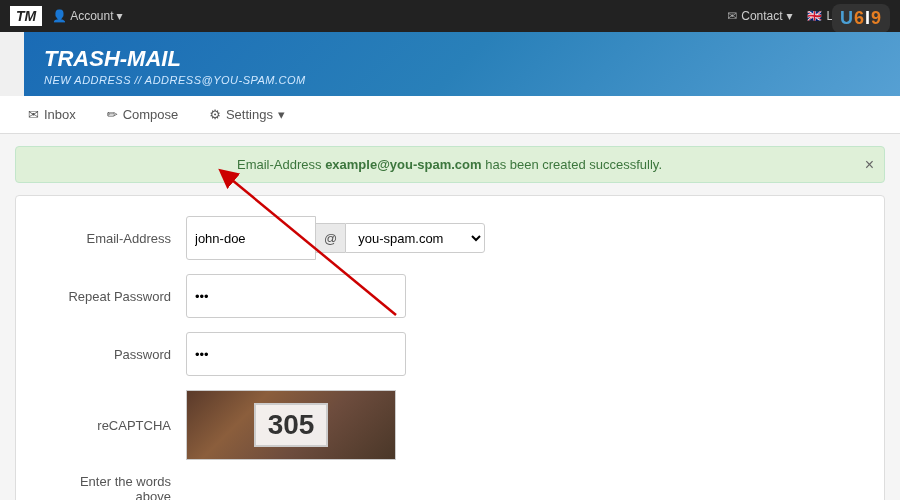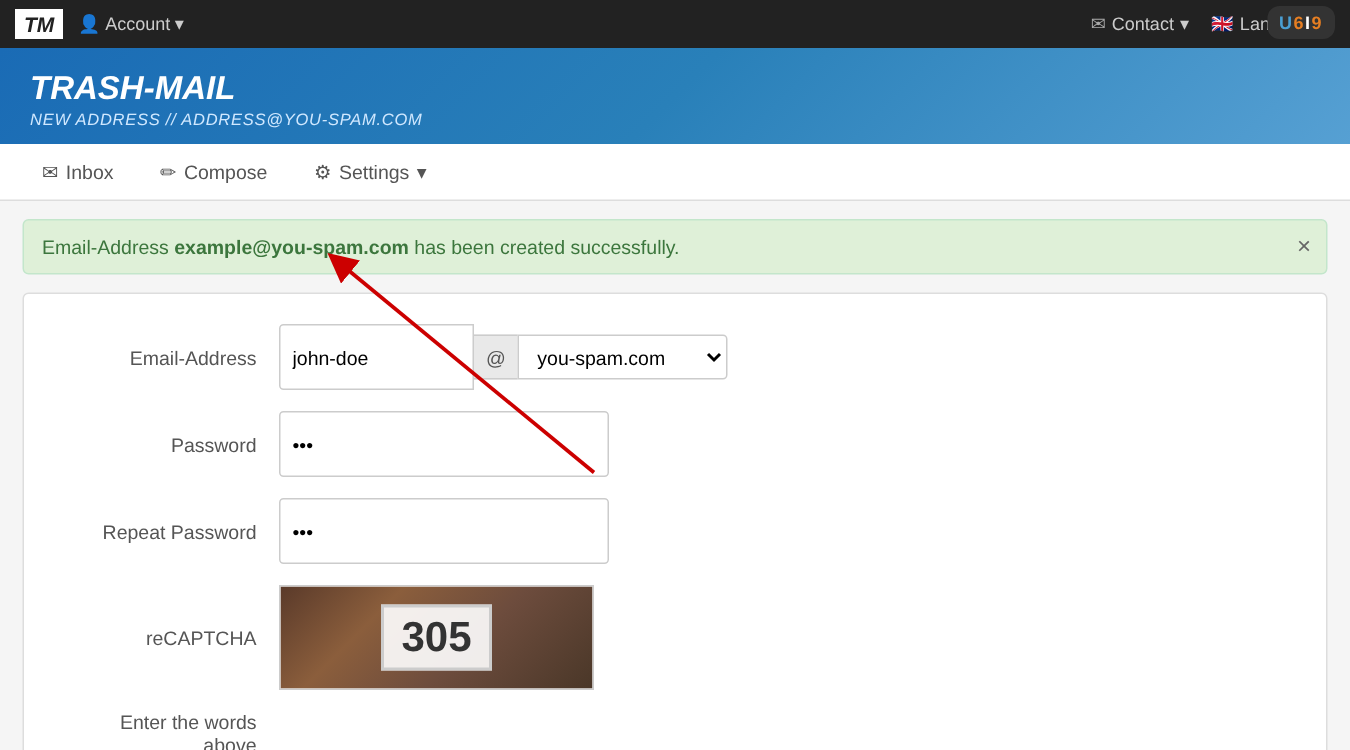--- a/index.html
+++ b/index.html
@@ -47,33 +47,34 @@
       top: 4px;
       right: 10px;
       background: #333;
       border-radius: 8px;
       padding: 4px 8px;
       display: flex;
       align-items: center;
     }
     .logo-badge-text {
       color: #fff;
-      font-size: 12px;
+      font-size: 18px;
       font-weight: bold;
       letter-spacing: 1px;
     }
     .logo-badge-text .u { color: #4a9fd4; }
     .logo-badge-text .k { color: #e67e22; }
     .logo-badge-text .num { color: #fff; }
 
     
     .header-banner {
       background: linear-gradient(135deg, #1a6bb5 0%, #2980b9 50%, #56a0d3 100%);
       padding: 14px 20px 10px 20px;
       position: relative;
+      margin-left: 24px;
     }
     .header-title {
       color: #fff;
       font-size: 22px;
       font-weight: bold;
       font-style: italic;
     }
     .header-subtitle {
       color: #d0e8ff;
       font-size: 11px;
@@ -114,20 +115,21 @@
     
     .alert-success {
       background: #dff0d8;
       border: 1px solid #c3e6cb;
       border-radius: 4px;
       padding: 10px 13px 10px 12px;
       color: #3c763d;
       font-size: 13px;
       margin-bottom: 12px;
       position: relative;
+      text-align: center;
     }
     .alert-close {
       position: absolute;
       right: 10px;
       top: 50%;
       transform: translateY(-50%);
       cursor: pointer;
       color: #666;
       font-size: 16px;
     }
@@ -325,26 +327,26 @@
       <div class="email-row">
         <input class="form-input email-input" type="text" value="john-doe" style="">
         <div class="email-at">@</div>
         <select class="email-domain">
           <option>you-spam.com</option>
         </select>
       </div>
     </div>
 
     <div class="form-row">
+      <div class="form-label">Repeat Password</div>
+      <input class="form-input password-input" type="password" value="..." style="width: 220px;">
+    </div>
+
+    <div class="form-row">
       <div class="form-label">Password</div>
-      <input class="form-input password-input" type="password" value="..." style="width: 220px;">
-    </div>
-
-    <div class="form-row">
-      <div class="form-label">Repeat Password</div>
       <input class="form-input password-input" type="password" value="..." style="width: 220px;">
     </div>
 
     <div class="form-row">
       <div class="form-label">reCAPTCHA</div>
       <div class="captcha-img">
         <div class="captcha-img-inner">
           <span class="captcha-number">305</span>
         </div>
       </div>

